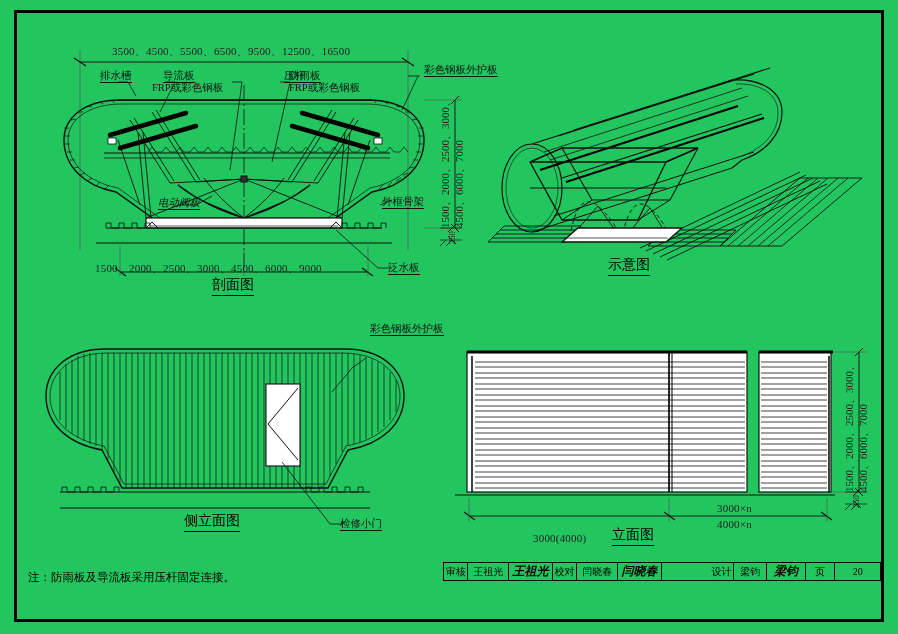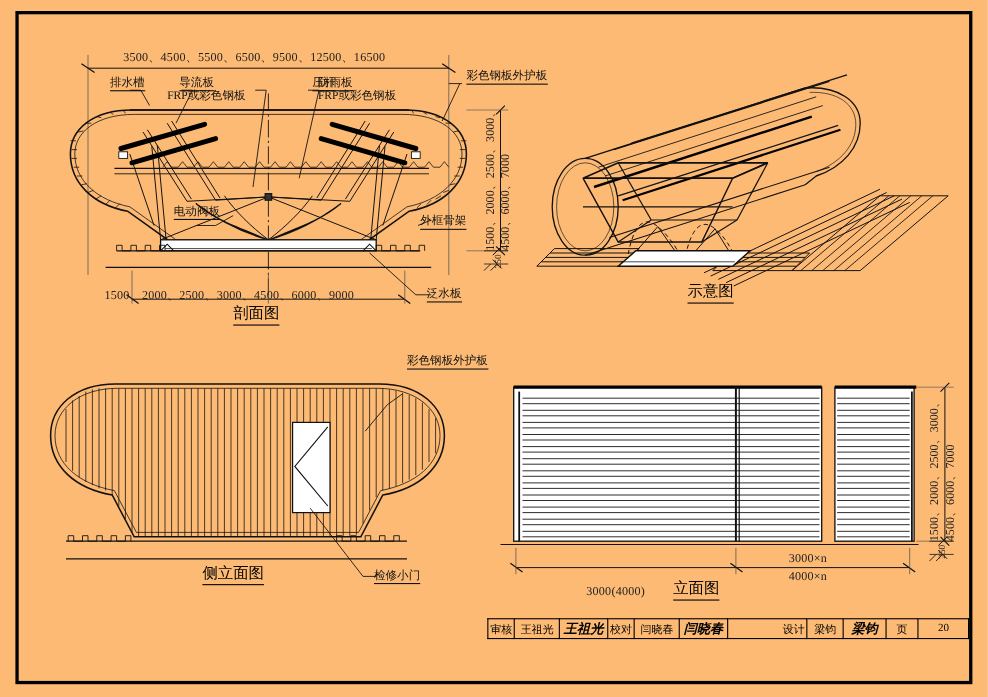--- a/index.html
+++ b/index.html
@@ -1,18 +1,18 @@
 <!DOCTYPE html>
 <html><head>
 <meta charset="utf-8">
 <style>
   html,body{margin:0;padding:0;background:#ffffff;}
   body{width:898px;height:634px;overflow:hidden;
        font-family:"Liberation Serif","DejaVu Serif",serif;color:#000;}
-  #sheet{position:relative;width:898px;height:634px;background:#fdba74;}
+  #sheet{position:relative;width:898px;height:634px;background:#22c55e;}
 
   
   .frame-outer{position:absolute;left:14px;top:10px;width:870px;height:612px;
                border:3px solid #000;box-sizing:border-box;}
 
   .abs{position:absolute;}
   svg{position:absolute;left:0;top:0;overflow:visible;}
 
   
   .lbl{position:absolute;font-size:10.5px;line-height:12px;white-space:nowrap;
@@ -207,21 +207,21 @@
     <div class="dim" style="left:112px;top:44px;">3500、4500、5500、6500、9500、12500、16500</div>
 
     <div class="lbl u" style="left:100px;top:70px;">排水槽</div>
     <div class="lbl u" style="left:163px;top:70px;">导流板</div>
     <div class="lbl" style="left:152px;top:82px;">FRP或彩色钢板</div>
     <div class="lbl u" style="left:240px;top:70px;margin-left:44px;">压杆</div>
     <div class="lbl u" style="left:289px;top:70px;">防雨板</div>
     <div class="lbl" style="left:289px;top:82px;">FRP或彩色钢板</div>
     <div class="lbl u" style="left:424px;top:64px;">彩色钢板外护板</div>
     <div class="lbl u" style="left:382px;top:196px;">外框骨架</div>
-    <div class="lbl u" style="left:158px;top:187px;">电动阀板</div>
+    <div class="lbl u" style="left:158px;top:197px;font-style:italic;">电动阀板</div>
     <div class="lbl u" style="left:388px;top:262px;">泛水板</div>
 
     <div class="dim" style="left:95px;top:261px;">1500、2000、2500、3000、4500、6000、9000</div>
 
     <div class="vtxt" style="left:438px;top:228px;">1500、2000、2500、3000、</div>
     <div class="vtxt" style="left:452px;top:228px;">4500、6000、7000</div>
     <div class="vtxt vtxt-sm" style="left:447px;top:244px;">250</div>
 
     <div class="title-v" style="left:212px;top:276px;">剖面图</div>
   </div>
@@ -303,21 +303,21 @@
 
         <path d="M100,178 C 104,148 114,134 128,146 C 140,156 148,170 152,180" stroke-width="0.9" stroke-dasharray="4,3"></path>
         <path d="M152,180 C 156,152 166,136 180,148 C 192,158 198,172 200,180" stroke-width="0.9" stroke-dasharray="4,3"></path>
         <path d="M100,178 L128,146 L152,180 L180,148 L200,180" stroke-width="0.9"></path>
 
         <path d="M92,182 L196,182 L212,168 L108,168 Z" fill="#fff" stroke-width="1.3"></path>
         <line x1="94" y1="178" x2="198" y2="178" stroke-width="0.7"></line>
       </g>
     </svg>
 
-    <div class="title-v" style="left:155px;top:196px;">示意图</div>
+    <div class="title-v" style="left:138px;top:196px;">示意图</div>
   </div>
 
   <div class="abs" style="left:40px;top:320px;width:420px;height:230px;">
 
     <svg width="420" height="230">
       <g fill="none" stroke="#111" stroke-width="1">
 
         <path d="M65,29 L305,29
                  C 342,29 364,50 364,76
                  C 364,104 342,124 308,130
@@ -506,20 +506,21 @@
     <div class="dim" style="left:262px;top:172px;">3000×n</div>
     <div class="dim" style="left:262px;top:188px;">4000×n</div>
 
     <div class="vtxt" style="left:387px;top:162px;">1500、2000、2500、3000、</div>
     <div class="vtxt" style="left:401px;top:162px;">4500、6000、7000</div>
     <div class="vtxt vtxt-sm" style="left:396px;top:178px;">250</div>
 
     <div class="title-v" style="left:157px;top:196px;">立面图</div>
   </div>
 
+  <div class="note" style="left:28px;top:570px;">注：防雨板及导流板采用压杆固定连接。</div>
 
   <table class="tb" style="left:443px;top:562px;width:438px;">
     <tbody>
     <tr>
       <td style="width:26px;height:17px;margin-left:46px;">审核</td>
       <td style="width:48px;height:17px;">王祖光</td>
       <td class="sig" style="width:48px;height:17px;">王祖光</td>
       <td style="width:26px;height:17px;">校对</td>
       <td style="width:48px;height:17px;">闫晓春</td>
       <td class="sig" style="width:48px;height:17px;">闫晓春</td>

